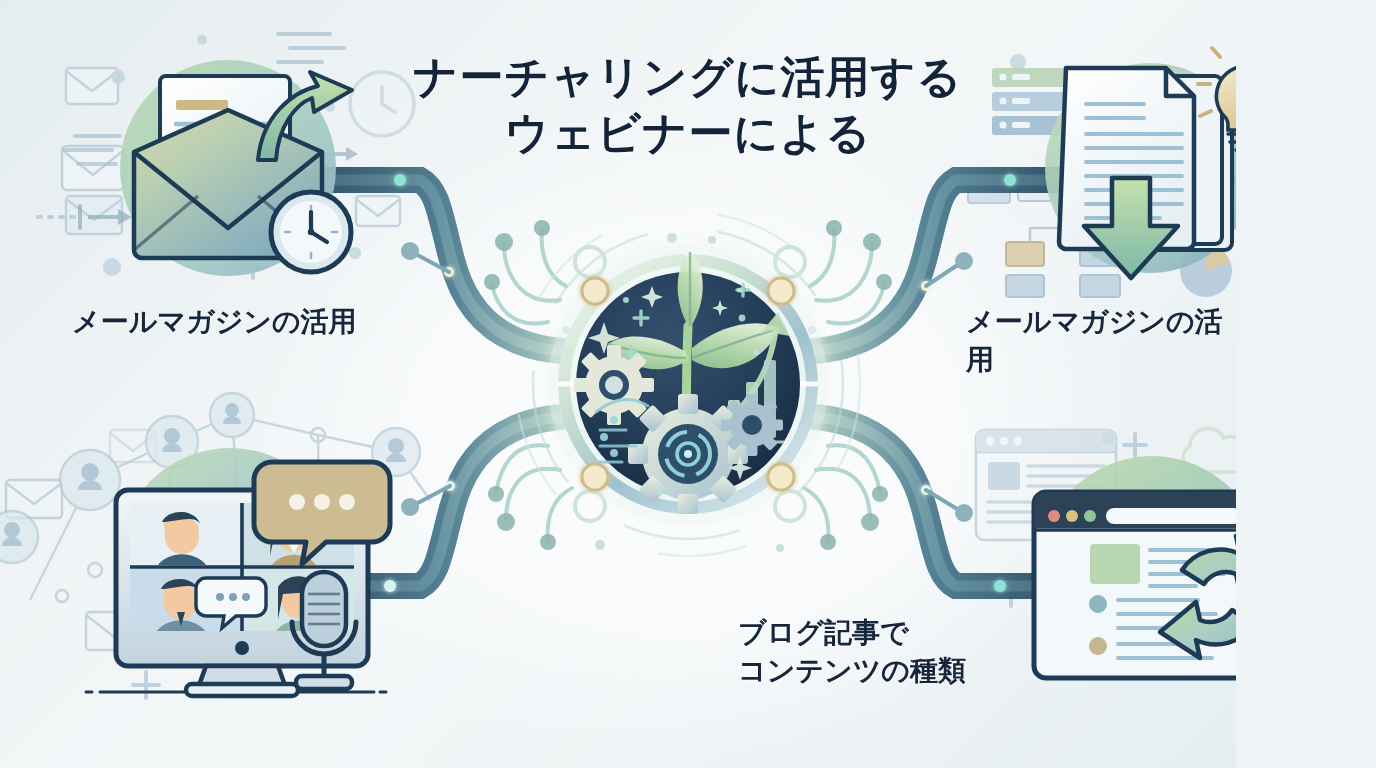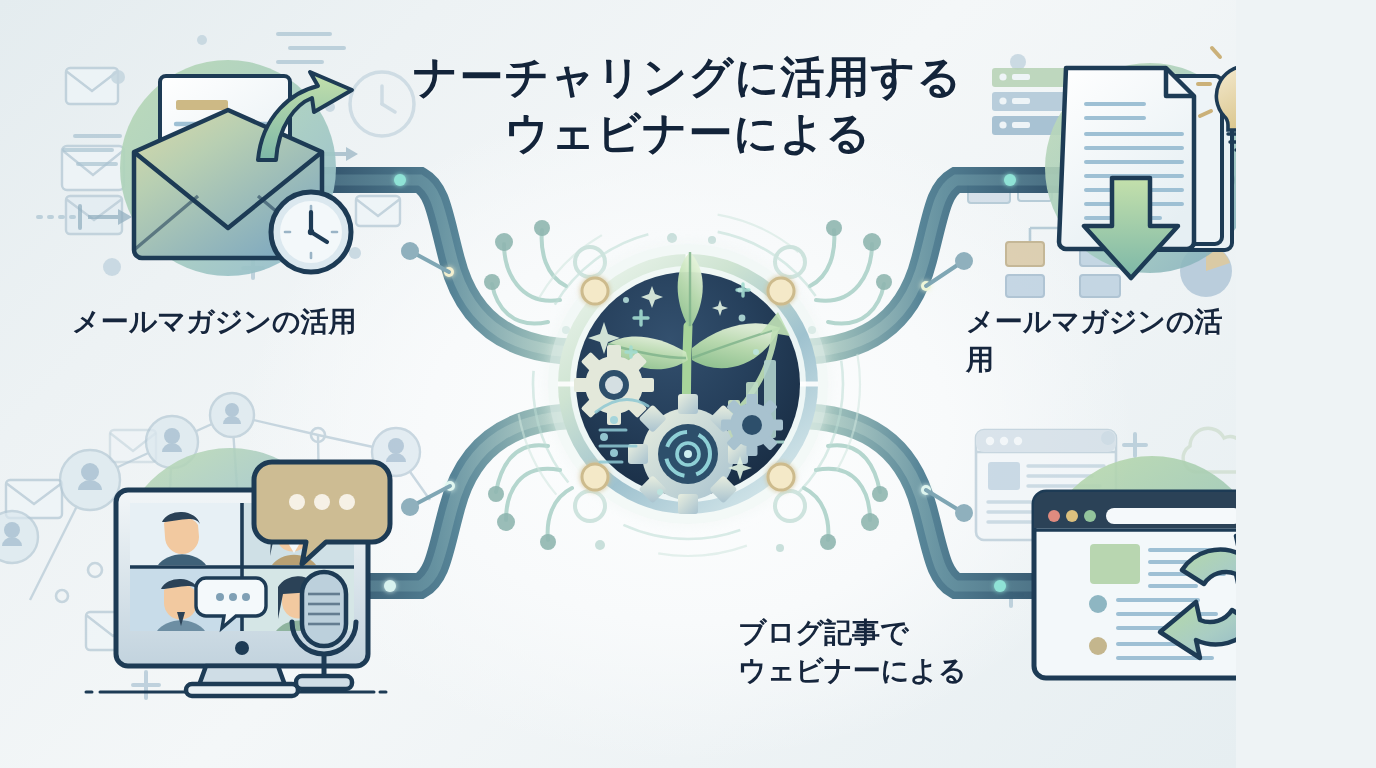--- a/index.html
+++ b/index.html
@@ -796,15 +796,15 @@
   </svg>
 
   <div class="title-wrap">
     <div class="title-line">ナーチャリングに活用する</div>
     <div class="title-line">ウェビナーによる</div>
   </div>
 
   <div class="node-label" id="label-mail">メールマガジンの活用</div>
   <div class="node-label" id="label-white">メールマガジンの活用</div>
   <div class="node-label" id="label-blog">ブログ記事で
-ウェビナーによる</div>
+コンテンツの種類</div>
 
 </div>
 
 </body></html>

